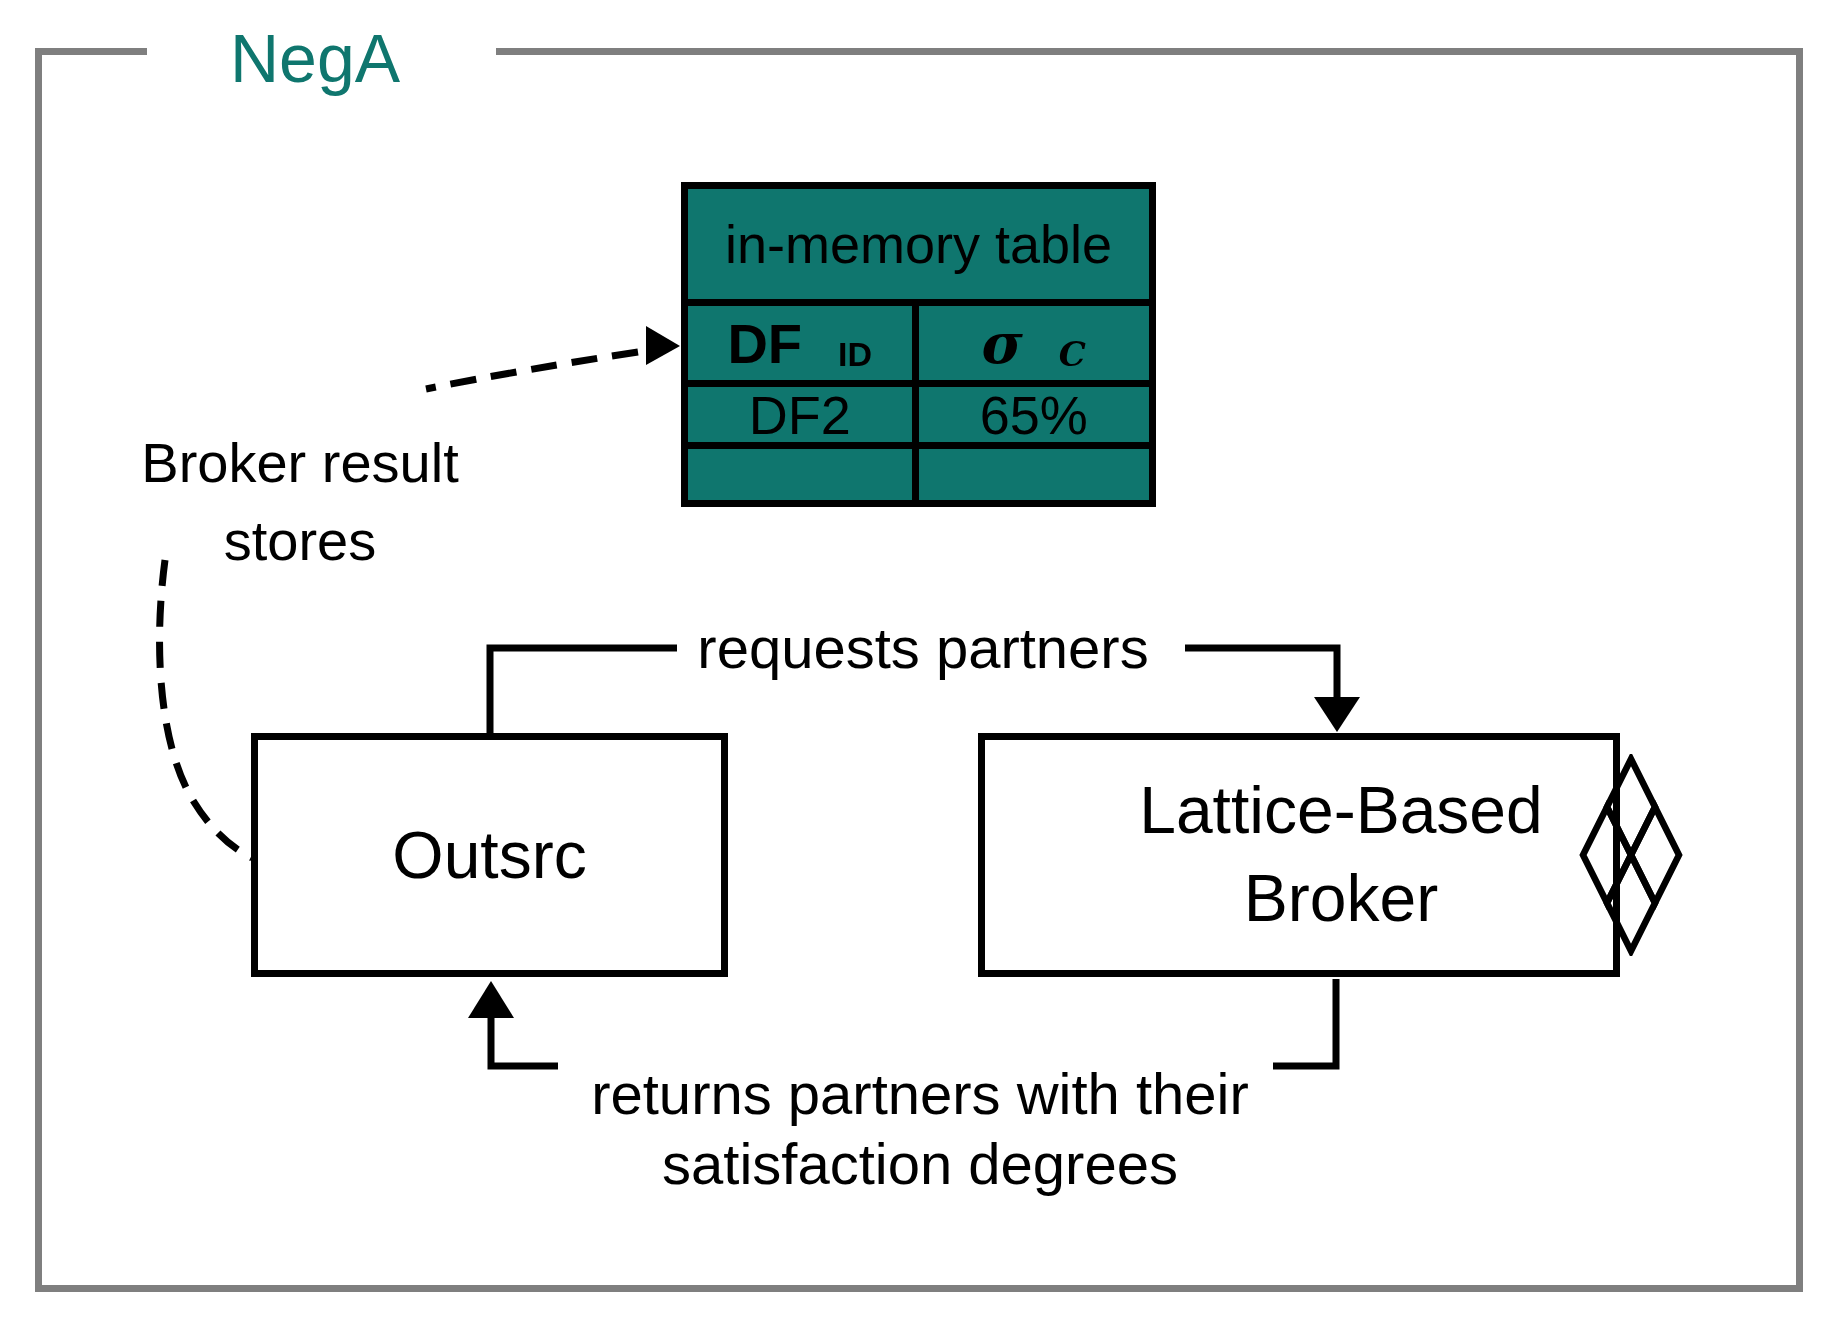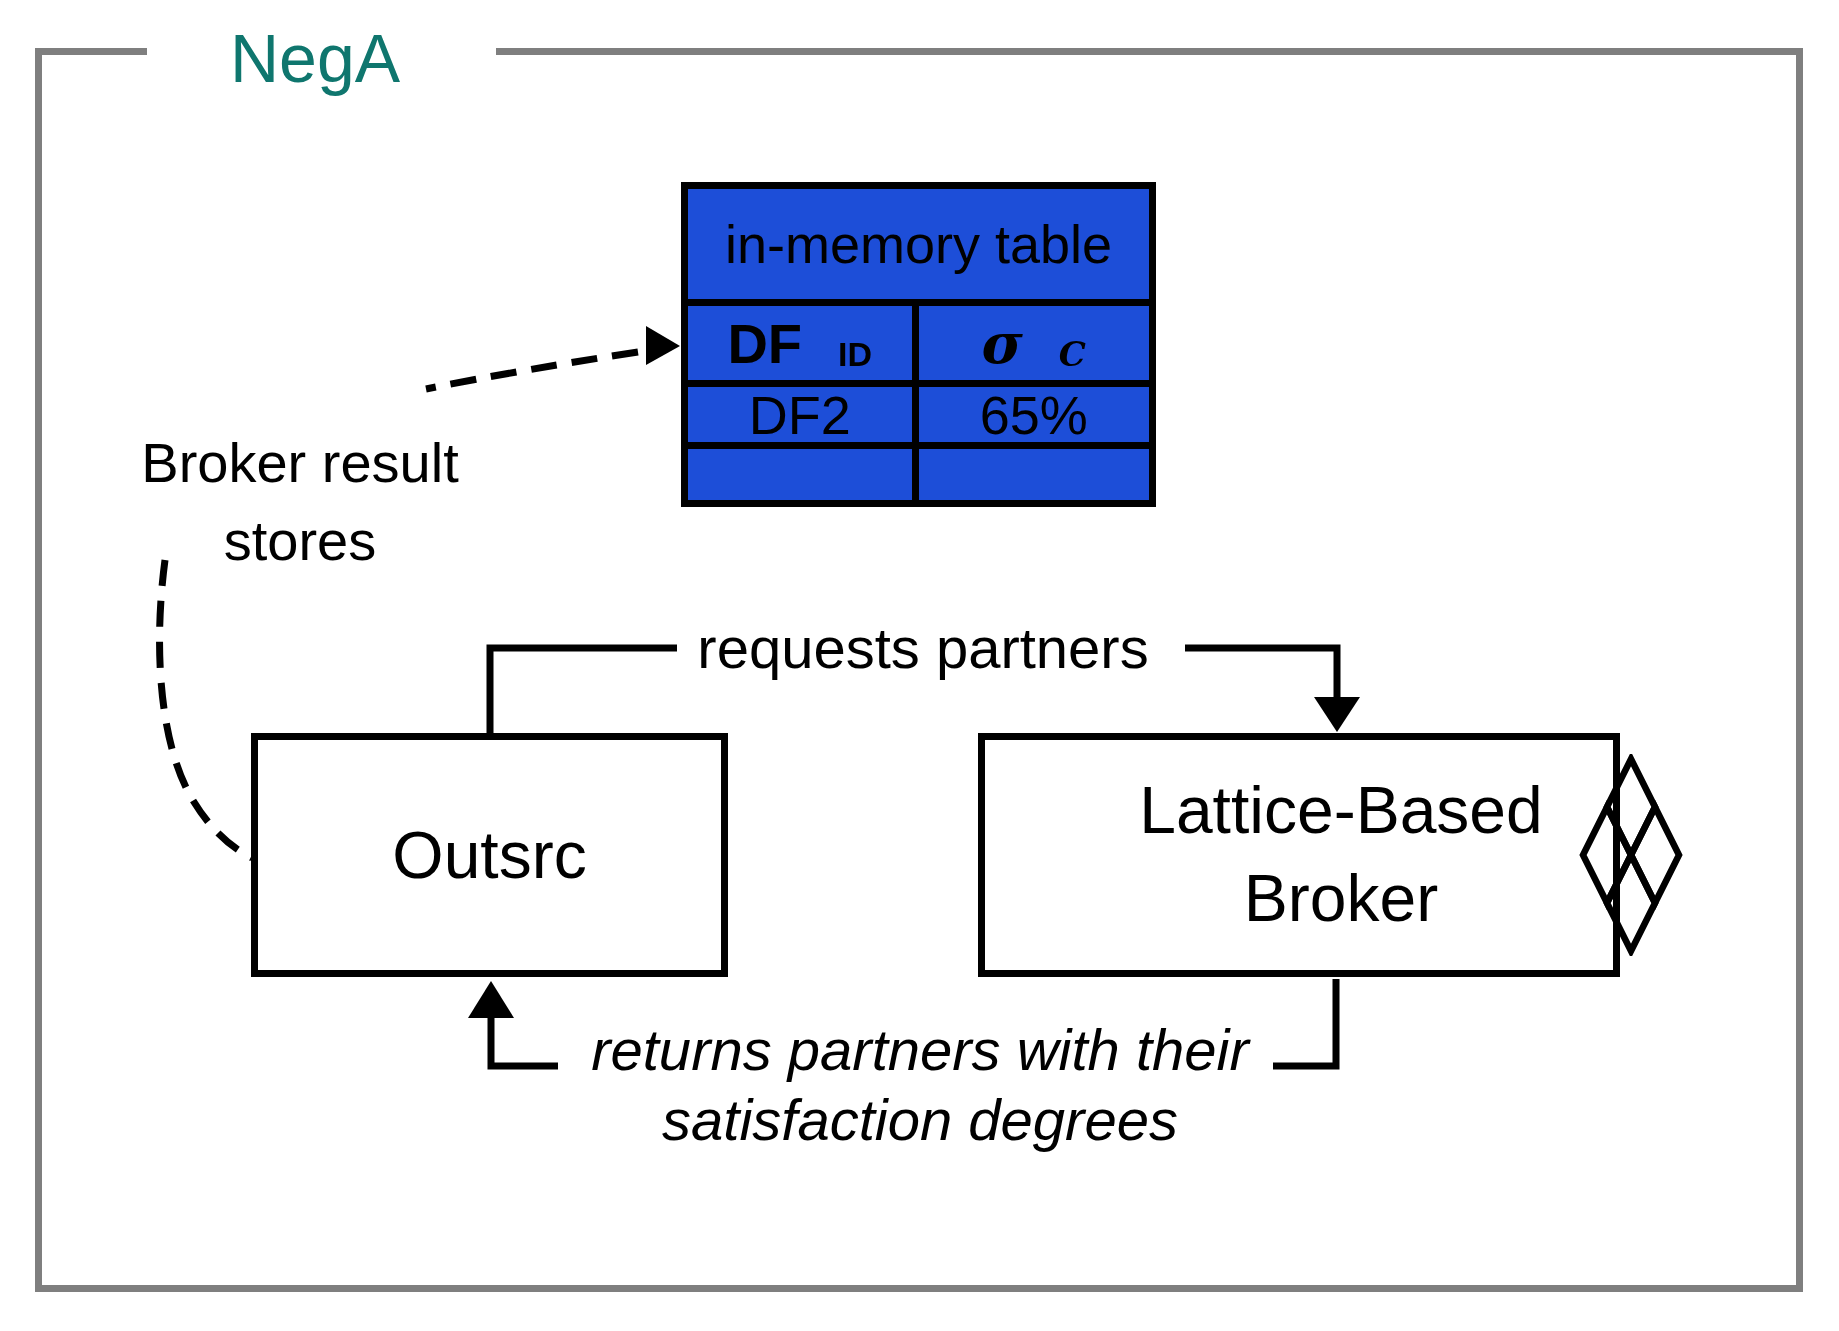--- a/index.html
+++ b/index.html
@@ -26,21 +26,21 @@
     left:230px;top:20px;width:170px;
     font-size:68px;line-height:76px;text-align:center;
     color:#0f766e;
   }
 
   
   .mem-table{
     left:681px;top:182px;width:475px;height:325px;
     border:7px solid #000;box-sizing:border-box;
     display:flex;flex-direction:column;
-    background:#1d4ed8;
+    background:#0f766e;
   }
   .t-title{
     height:110px;flex:none;
     display:flex;align-items:center;justify-content:center;
     font-size:54px;
   }
   .t-row{display:flex;border-top:7px solid #000;box-sizing:border-box;flex:none;}
   .t-row-header{height:81px;}
   .t-row-data{height:62px;}
   .t-row-empty{flex:1;}
@@ -74,21 +74,21 @@
   .broker-icon{
     position:absolute;left:593px;top:14px;
   }
 
   
   .edge-label{
     text-align:center;
     font-size:58px;line-height:70px;
   }
   .lbl-requests{left:693px;top:613px;width:460px;}
-  .lbl-returns{left:560px;top:1015px;width:720px;font-style:italic;}
+  .lbl-returns{left:560px;top:1059px;width:720px;}
   .lbl-stores{left:115px;top:424px;width:370px;font-size:56px;line-height:78px;}
 
   svg.overlay{position:absolute;left:0;top:0;pointer-events:none;}
 </style>
 </head>
 <body>
 
 <div class="abs frame"></div>
 <div class="abs frame-gap"></div>
 <div class="abs nega-label">NegA</div>

